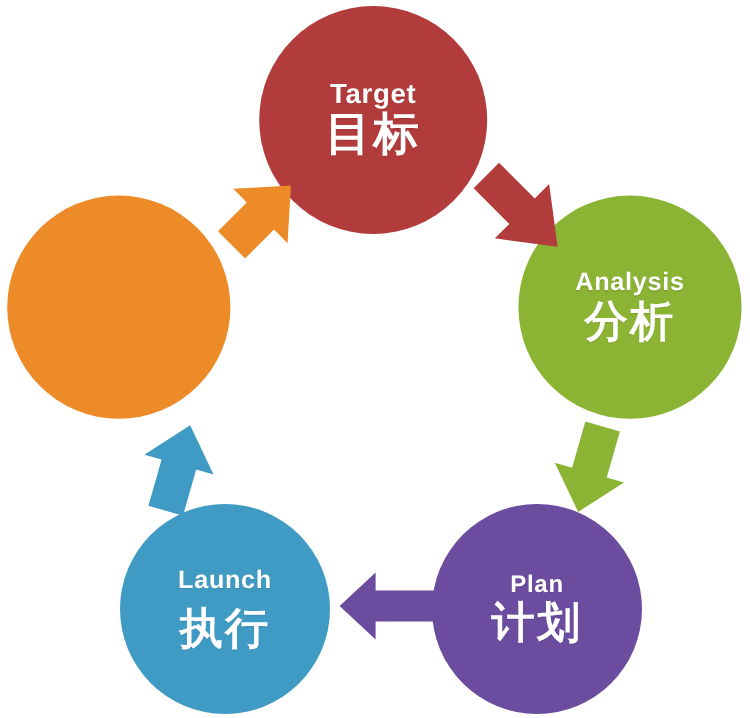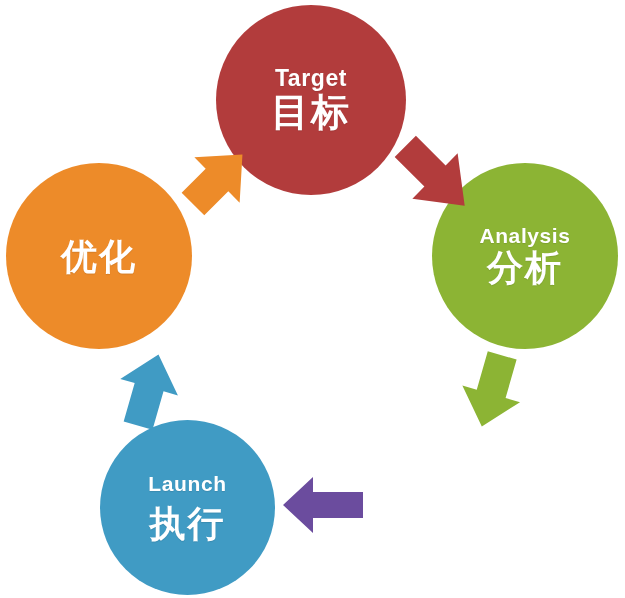--- a/index.html
+++ b/index.html
@@ -77,28 +77,31 @@
   <div class="node" id="node-analysis" style="background: rgb(140, 180, 52); color: rgb(255, 255, 255);">
     <div class="node-en">Analysis</div>
     <div class="node-zh">分析</div>
   </div>
 
   <div class="node" id="node-target" style="background: rgb(178, 60, 60); color: rgb(255, 255, 255);">
     <div class="node-en">Target</div>
     <div class="node-zh">目标</div>
   </div>
 
+  <div class="node" id="node-plan" style="background: rgb(107, 76, 158); color: rgb(255, 255, 255);">
+    <div class="node-en">Plan</div>
+    <div class="node-zh">计划</div>
+  </div>
 
   <div class="node" id="node-launch" style="background: rgb(64, 155, 196); color: rgb(255, 255, 255);">
     <div class="node-en">Launch</div>
     <div class="node-zh">执行</div>
   </div>
 
   <div class="node" id="node-optim" style="background: rgb(237, 139, 41); color: rgb(255, 255, 255);">
-    <div class="node-zh">优化</div>
   </div>
 
   <div class="arrow" id="arrow-target-analysis" style="left:383px; top:128px;">
     <svg width="104" height="96" viewBox="0 0 104 96" aria-hidden="true">
       <g transform="rotate(45 52 48)">
         <polygon points="10,33 52,33 52,16 94,48 52,80 52,63 10,63" fill="#B23C3C"></polygon>
       </g>
     </svg>
   </div>
 

